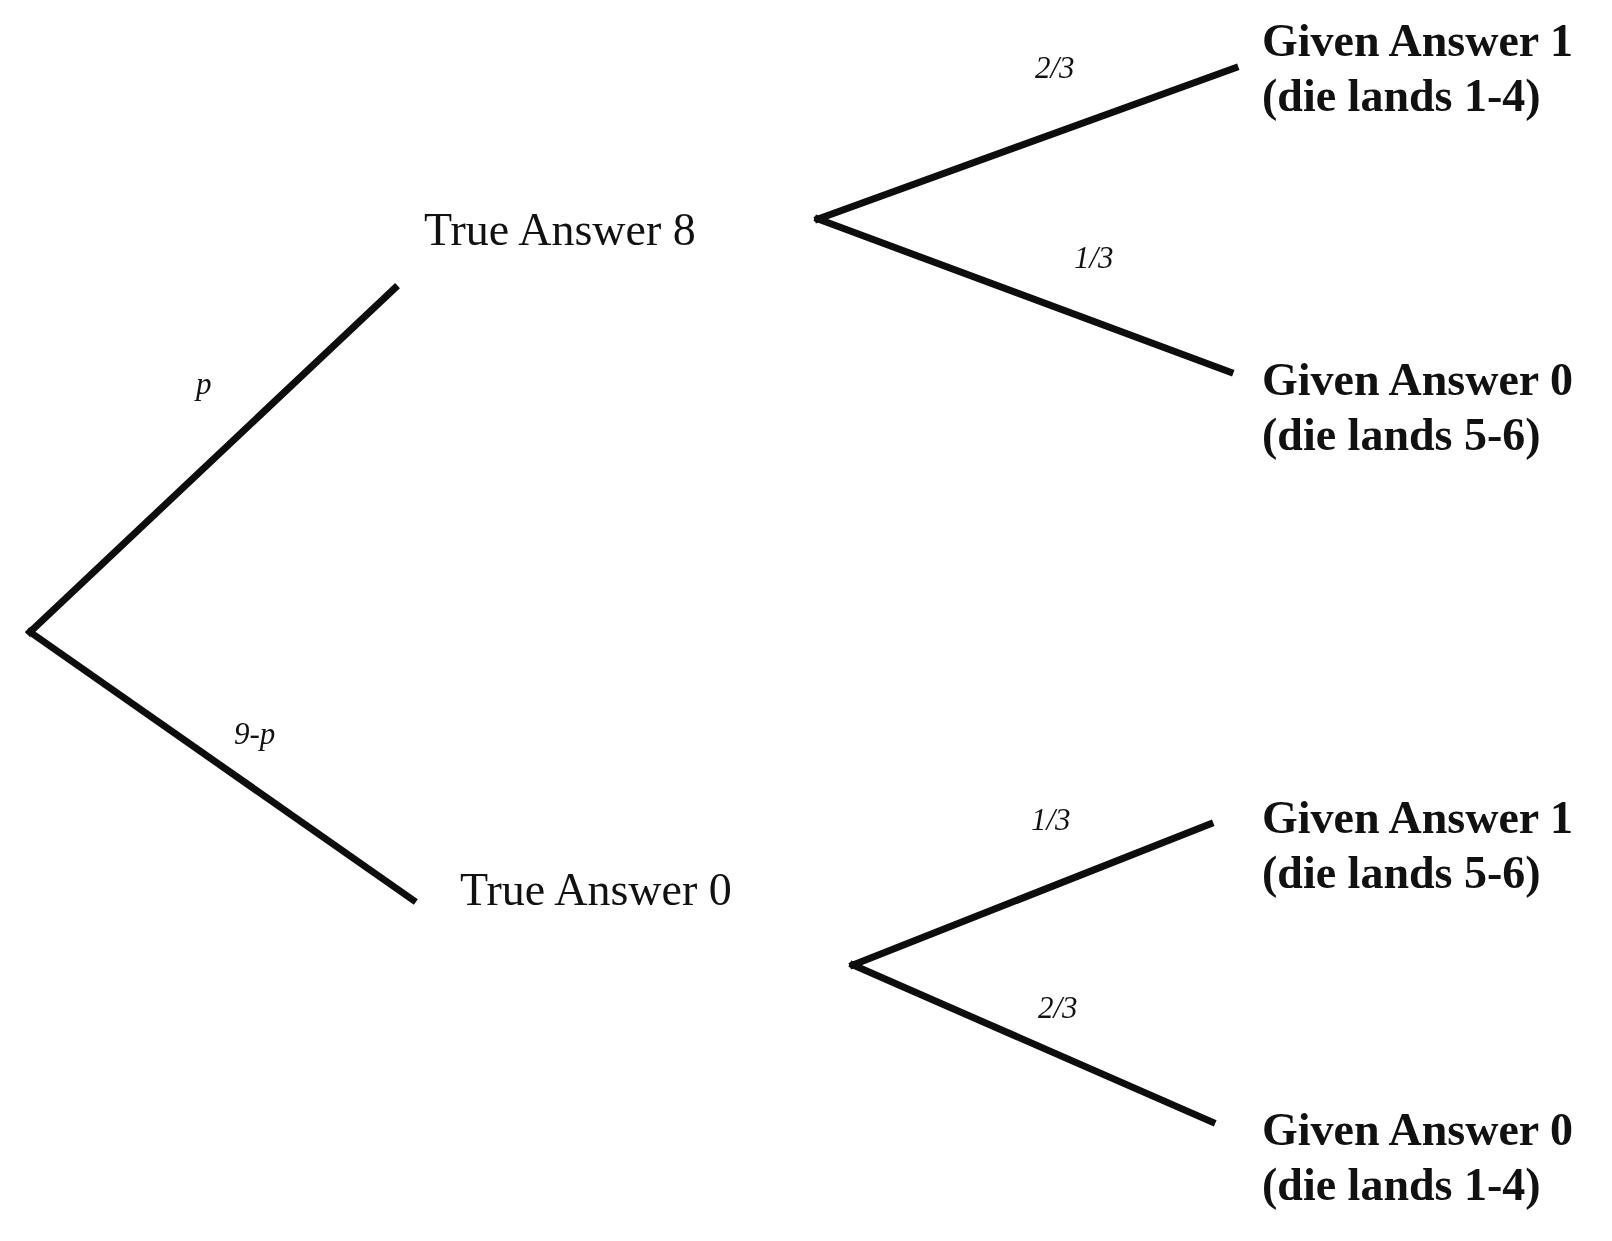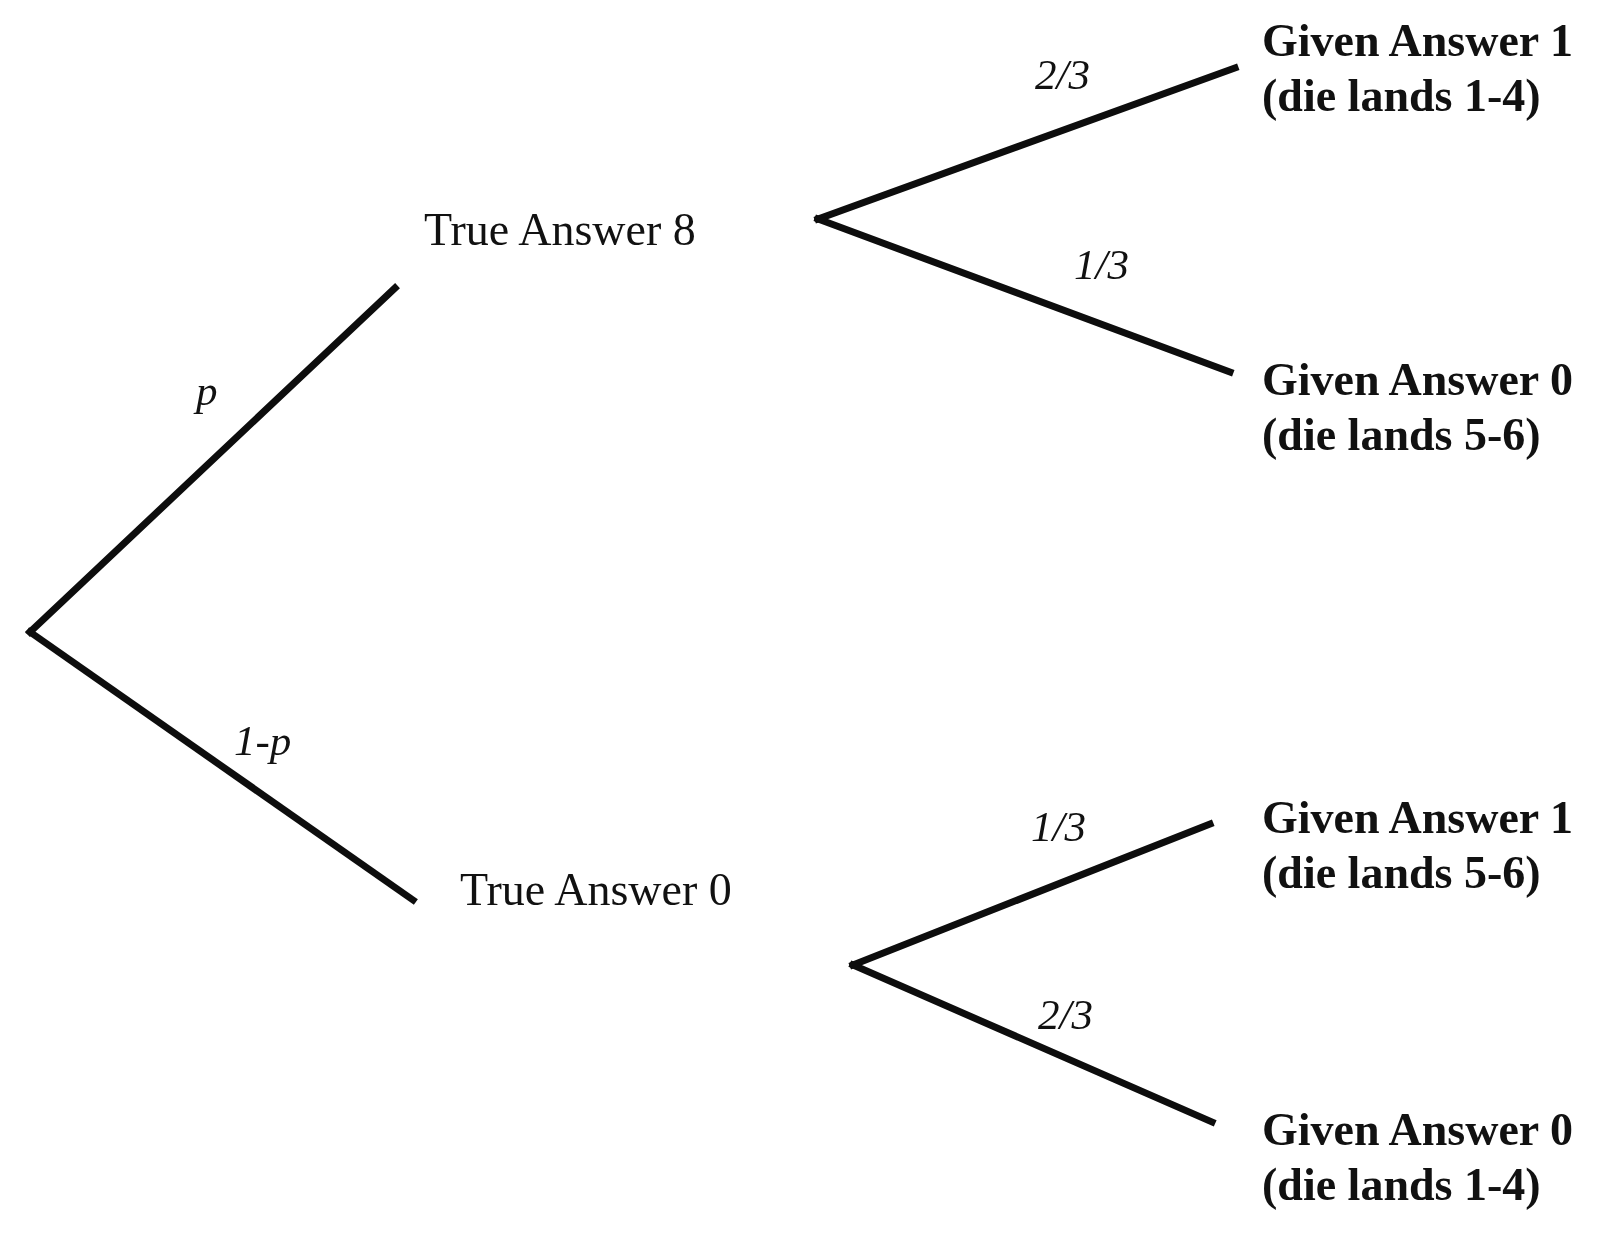--- a/index.html
+++ b/index.html
@@ -39,21 +39,21 @@
     font-size: 46px;
     font-weight: 700;
     line-height: 1.19;
     white-space: nowrap;
   }
   .leaf-label .l2 { display: block; }
   .edge-label {
     position: absolute;
     color: #111111;
     font-family: "Liberation Serif", "DejaVu Serif", serif;
-    font-size: 43px;
+    font-size: 31px;
     font-style: italic;
     font-weight: 400;
     white-space: nowrap;
   }
 </style>
 </head>
 <body>
 
 <div id="canvas">
 
@@ -67,21 +67,21 @@
       <line x1="853" y1="965" x2="1212" y2="1122"></line>
     </g>
   </svg>
 
   <div class="node-label" style="left:424px; top:203px;">True Answer 8</div>
 
   <div class="node-label" style="left:460px; top:863px;">True Answer 0</div>
 
   <div class="edge-label" style="left:196px; top:366px;">p</div>
 
-  <div class="edge-label" style="left:234px; top:716px;">1-p</div>
+  <div class="edge-label" style="left:234px; top:716px;">9-p</div>
 
   <div class="edge-label" style="left:1035px; top:50px;">2/3</div>
 
   <div class="edge-label" style="left:1074px; top:240px;">1/3</div>
 
   <div class="edge-label" style="left:1031px; top:802px;">1/3</div>
 
   <div class="edge-label" style="left:1038px; top:990px;">2/3</div>
 
   <div class="leaf-label" style="left:1262px; top:14px;">

